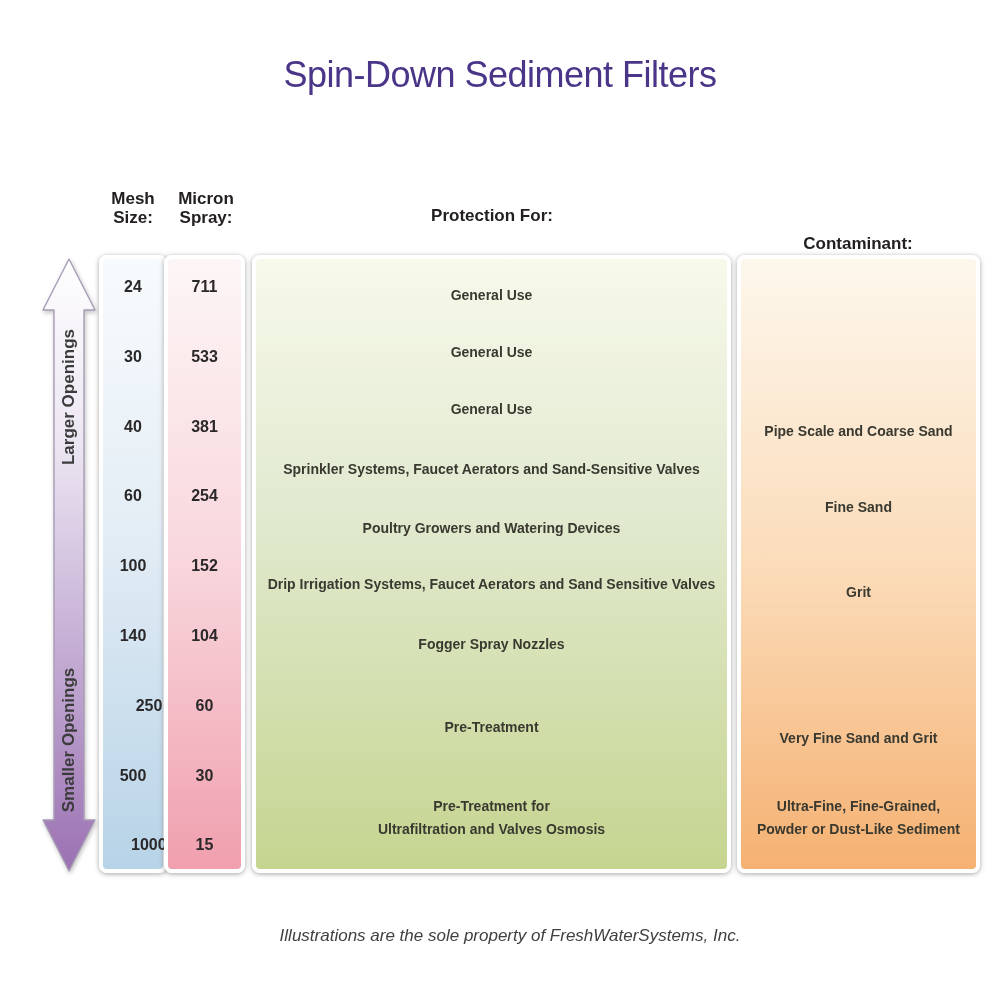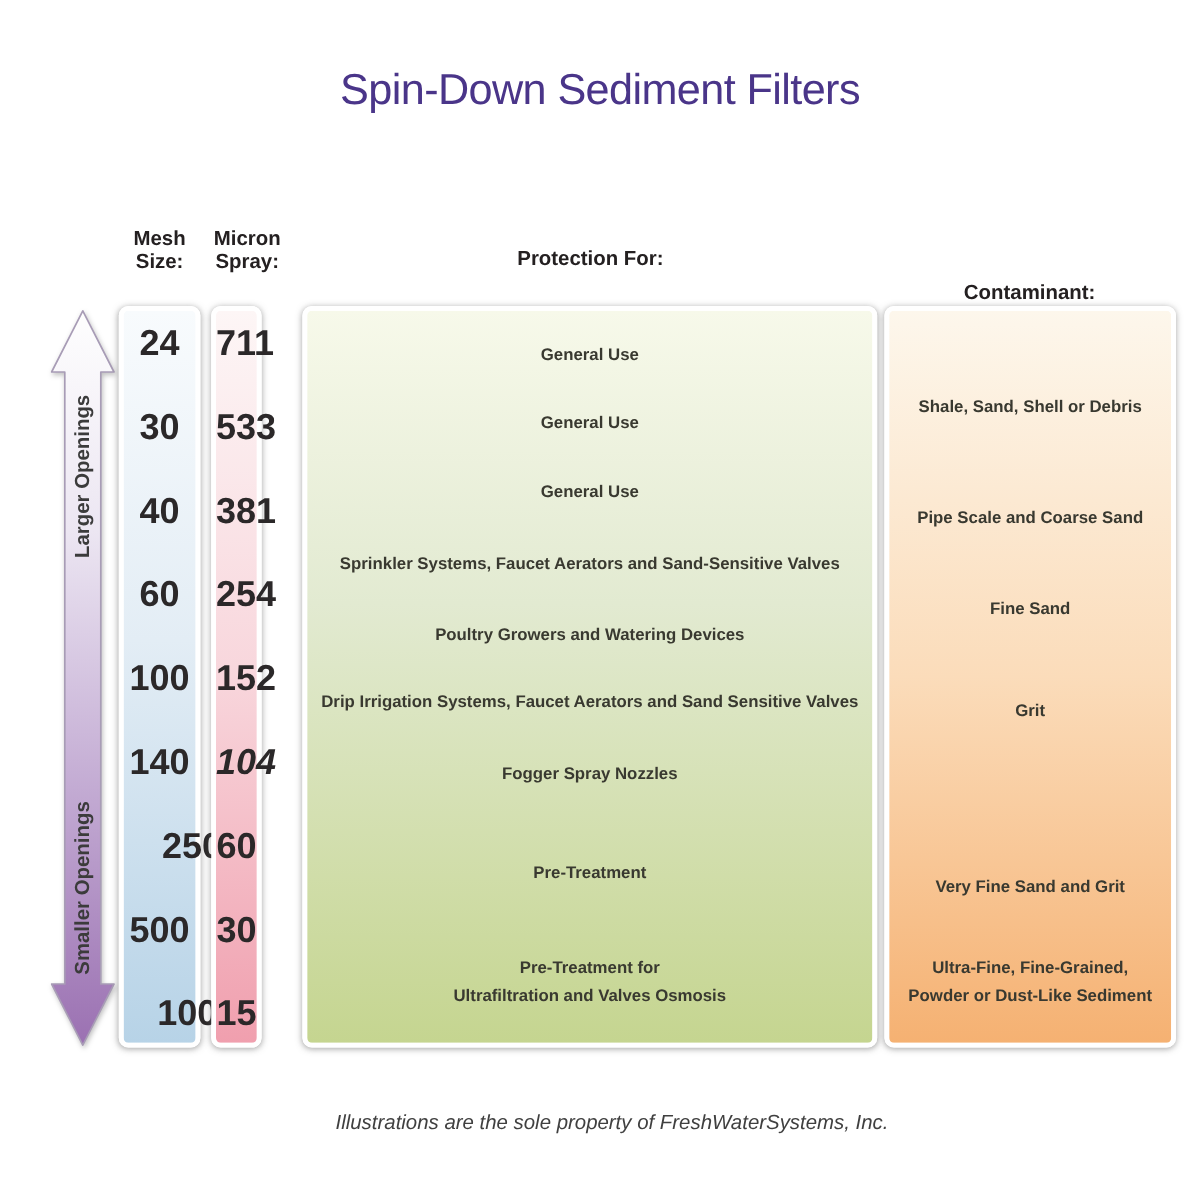--- a/index.html
+++ b/index.html
@@ -33,27 +33,27 @@
   }
   .panel {
     position: absolute;
     top: 255px;
     height: 618px;
     border: 4px solid #ffffff;
     border-radius: 8px;
     box-shadow: 0 1px 5px rgba(90,90,90,0.55);
   }
   .panel-mesh    { left: 99px;  width: 68px;  background: linear-gradient(#f8fbfd, #e3edf5 45%, #b7d3e7); }
-  .panel-micron  { left: 176px; width: 42px;  background: linear-gradient(#fdf6f6, #f8d6dc 50%, #f09fae); }
+  .panel-micron  { left: 164px; width: 81px;  background: linear-gradient(#fdf6f6, #f8d6dc 50%, #f09fae); }
   .panel-protect { left: 252px; width: 479px; background: linear-gradient(#f7f9ea, #e2ead1 40%, #c5d590); }
   .panel-contam  { left: 737px; width: 243px; background: linear-gradient(#fdf7ec, #fbdcba 50%, #f5b172); }
   .num {
     position: absolute; left: 0; right: 0;
     text-align: center;
-    font-size: 30px;
+    font-size: 16px;
     font-weight: bold;
     color: #2b2829;
     line-height: 28px;
   }
   .cell {
     position: absolute; left: 4px; right: 4px;
     text-align: center;
     font-size: 14px;
     font-weight: bold;
     color: #393930;
@@ -126,41 +126,40 @@
     <span class="num" style="top:503px;">500</span>
     <span class="num" style="top:572px;padding-left:28px;">1000</span>
   </div>
 
   <div class="panel panel-micron">
     <span class="num" style="top:14px;">711</span>
     <span class="num" style="top:84px;">533</span>
     <span class="num" style="top:154px;">381</span>
     <span class="num" style="top:223px;">254</span>
     <span class="num" style="top:293px;">152</span>
-    <span class="num" style="top:363px;font-style:italic;">104</span>
+    <span class="num" style="top:363px;">104</span>
     <span class="num" style="top:433px;">60</span>
     <span class="num" style="top:503px;">30</span>
     <span class="num" style="top:572px;">15</span>
   </div>
 
   <div class="panel panel-protect">
     <div class="cell" style="top:25px;">General Use</div>
     <div class="cell" style="top:82px;">General Use</div>
     <div class="cell" style="top:139px;">General Use</div>
     <div class="cell" style="top:199px;">Sprinkler Systems,  Faucet Aerators  and  Sand-Sensitive Valves</div>
     <div class="cell" style="top:258px;">Poultry Growers  and  Watering Devices</div>
     <div class="cell" style="top:314px;">Drip Irrigation Systems, Faucet Aerators and Sand Sensitive Valves</div>
     <div class="cell" style="top:374px;">Fogger Spray Nozzles</div>
     <div class="cell" style="top:457px;">Pre-Treatment</div>
     <div class="cell" style="top:536px;">Pre-Treatment for
 Ultrafiltration  and  Valves Osmosis</div>
   </div>
 
   <div class="panel panel-contam">
-    <div class="cell" style="top:68px;">Shale, Sand, Shell or Debris</div>
     <div class="cell" style="top:161px;">Pipe Scale and Coarse Sand</div>
     <div class="cell" style="top:322px;">Grit</div>
     <div class="cell" style="top:237px;">Fine Sand</div>
     <div class="cell" style="top:468px;">Very Fine Sand and Grit</div>
     <div class="cell" style="top:536px;">Ultra-Fine, Fine-Grained,
 Powder or Dust-Like Sediment</div>
   </div>
 
   <div class="footer">Illustrations are the sole property of FreshWaterSystems, Inc.</div>
 

